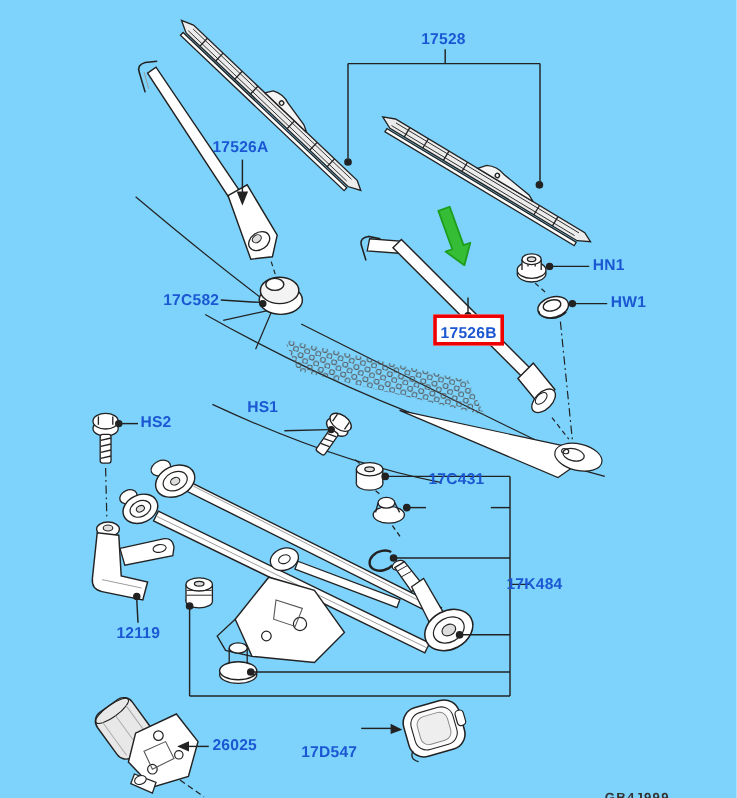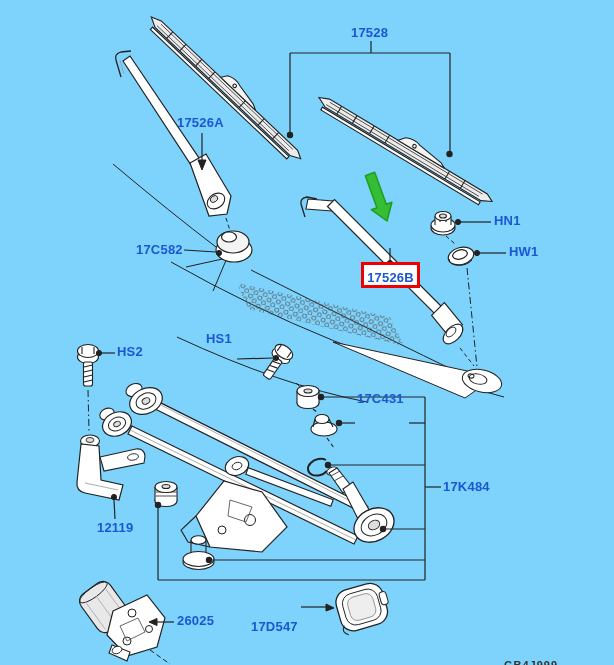--- a/index.html
+++ b/index.html
@@ -348,20 +348,20 @@
 
 <div class="hl-box">
   <span class="lbl">17526B</span>
 </div>
 
 <div class="lbl" style="left:494px;top:214px">HN1</div>
 <div class="lbl" style="left:509px;top:245px">HW1</div>
 <div class="lbl" style="left:117px;top:345px">HS2</div>
 <div class="lbl" style="left:206px;top:332px">HS1</div>
 <div class="lbl" style="left:357px;top:392px">17C431</div>
-<div class="lbl" style="left:443px;top:480px">17K484</div>
+<div class="lbl" style="left:422px;top:480px">17K484</div>
 <div class="lbl" style="left:97px;top:521px">12119</div>
 <div class="lbl" style="left:177px;top:614px">26025</div>
 <div class="lbl" style="left:251px;top:620px">17D547</div>
 
 <div class="footer-code">GB4J999</div>
 
 </div>
 
 </body></html>

